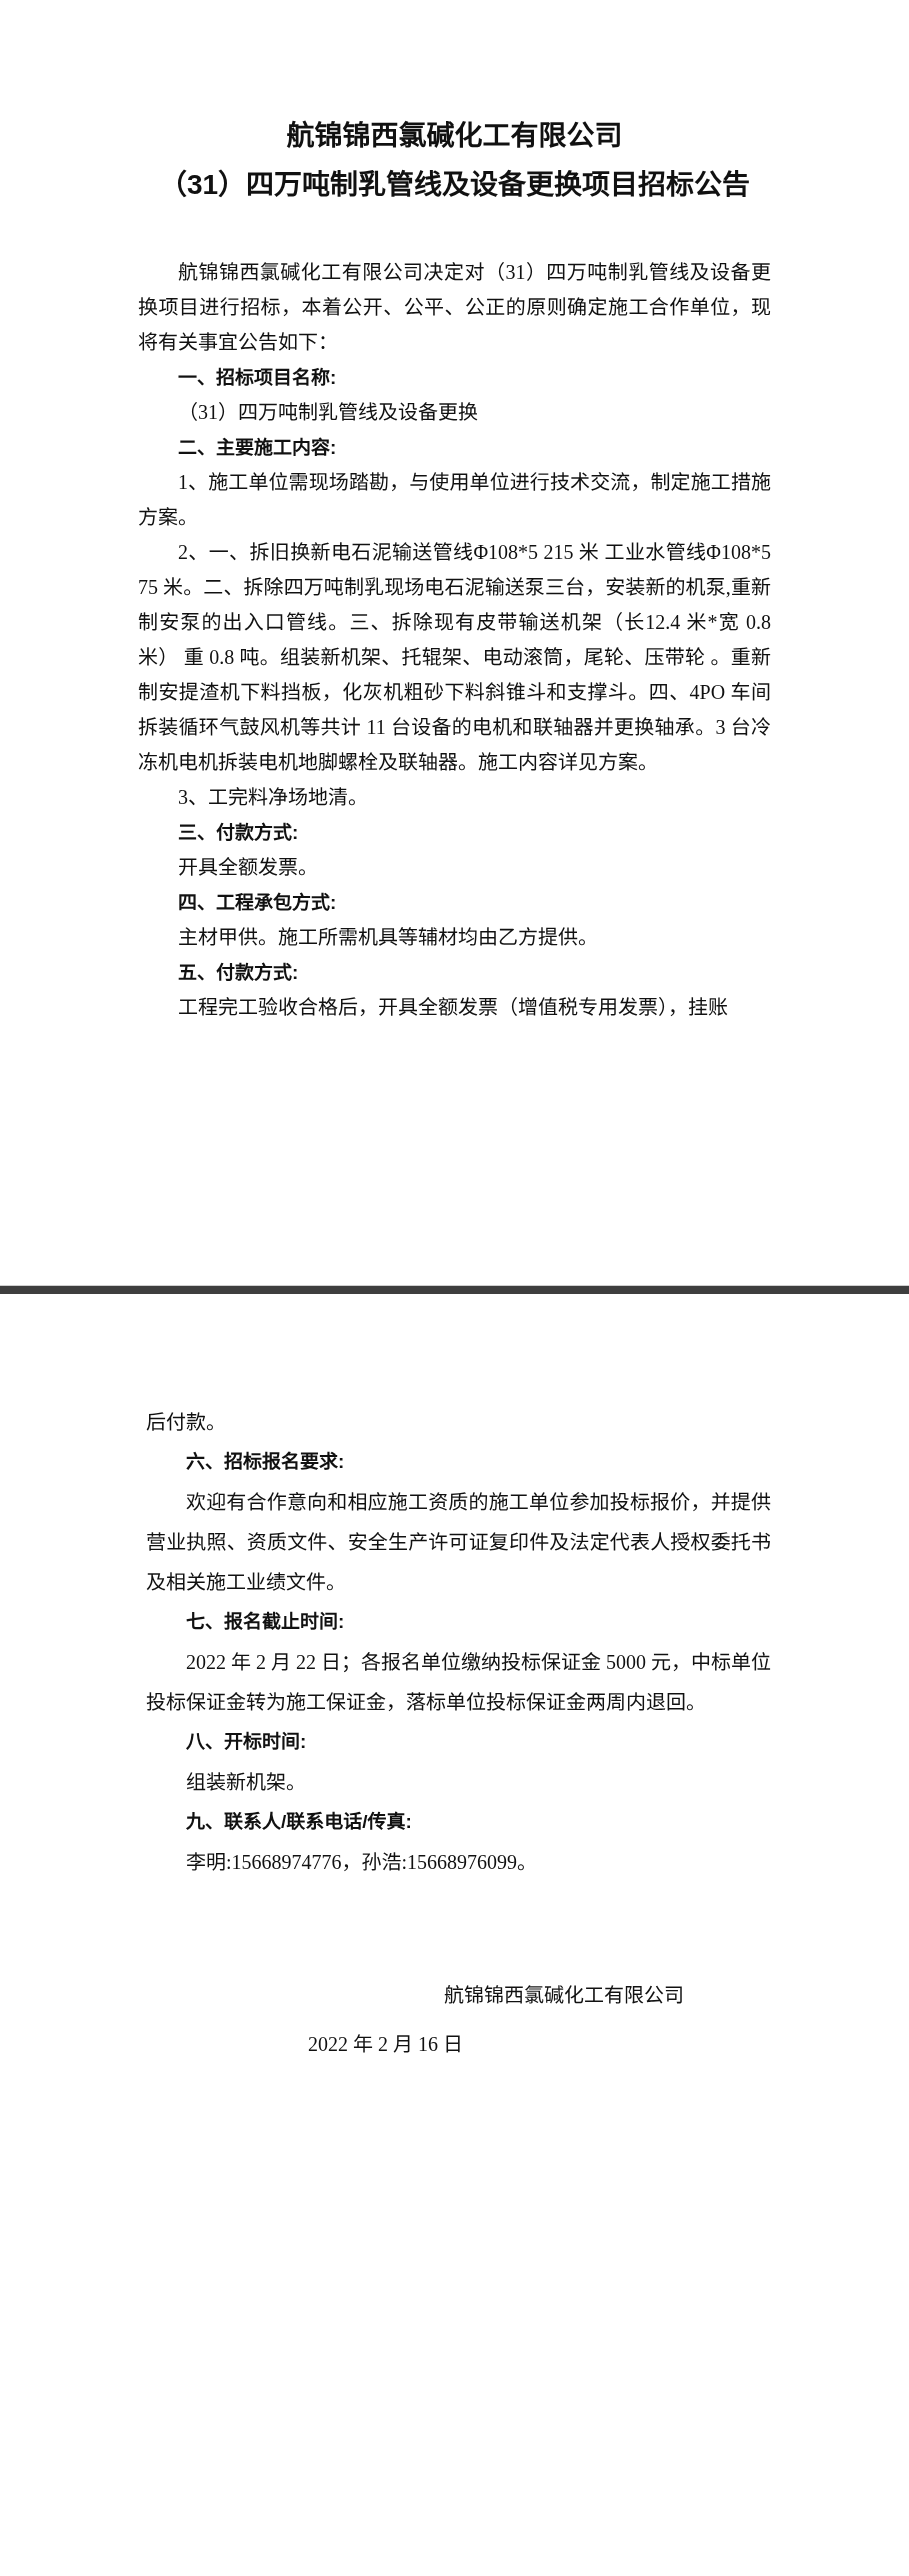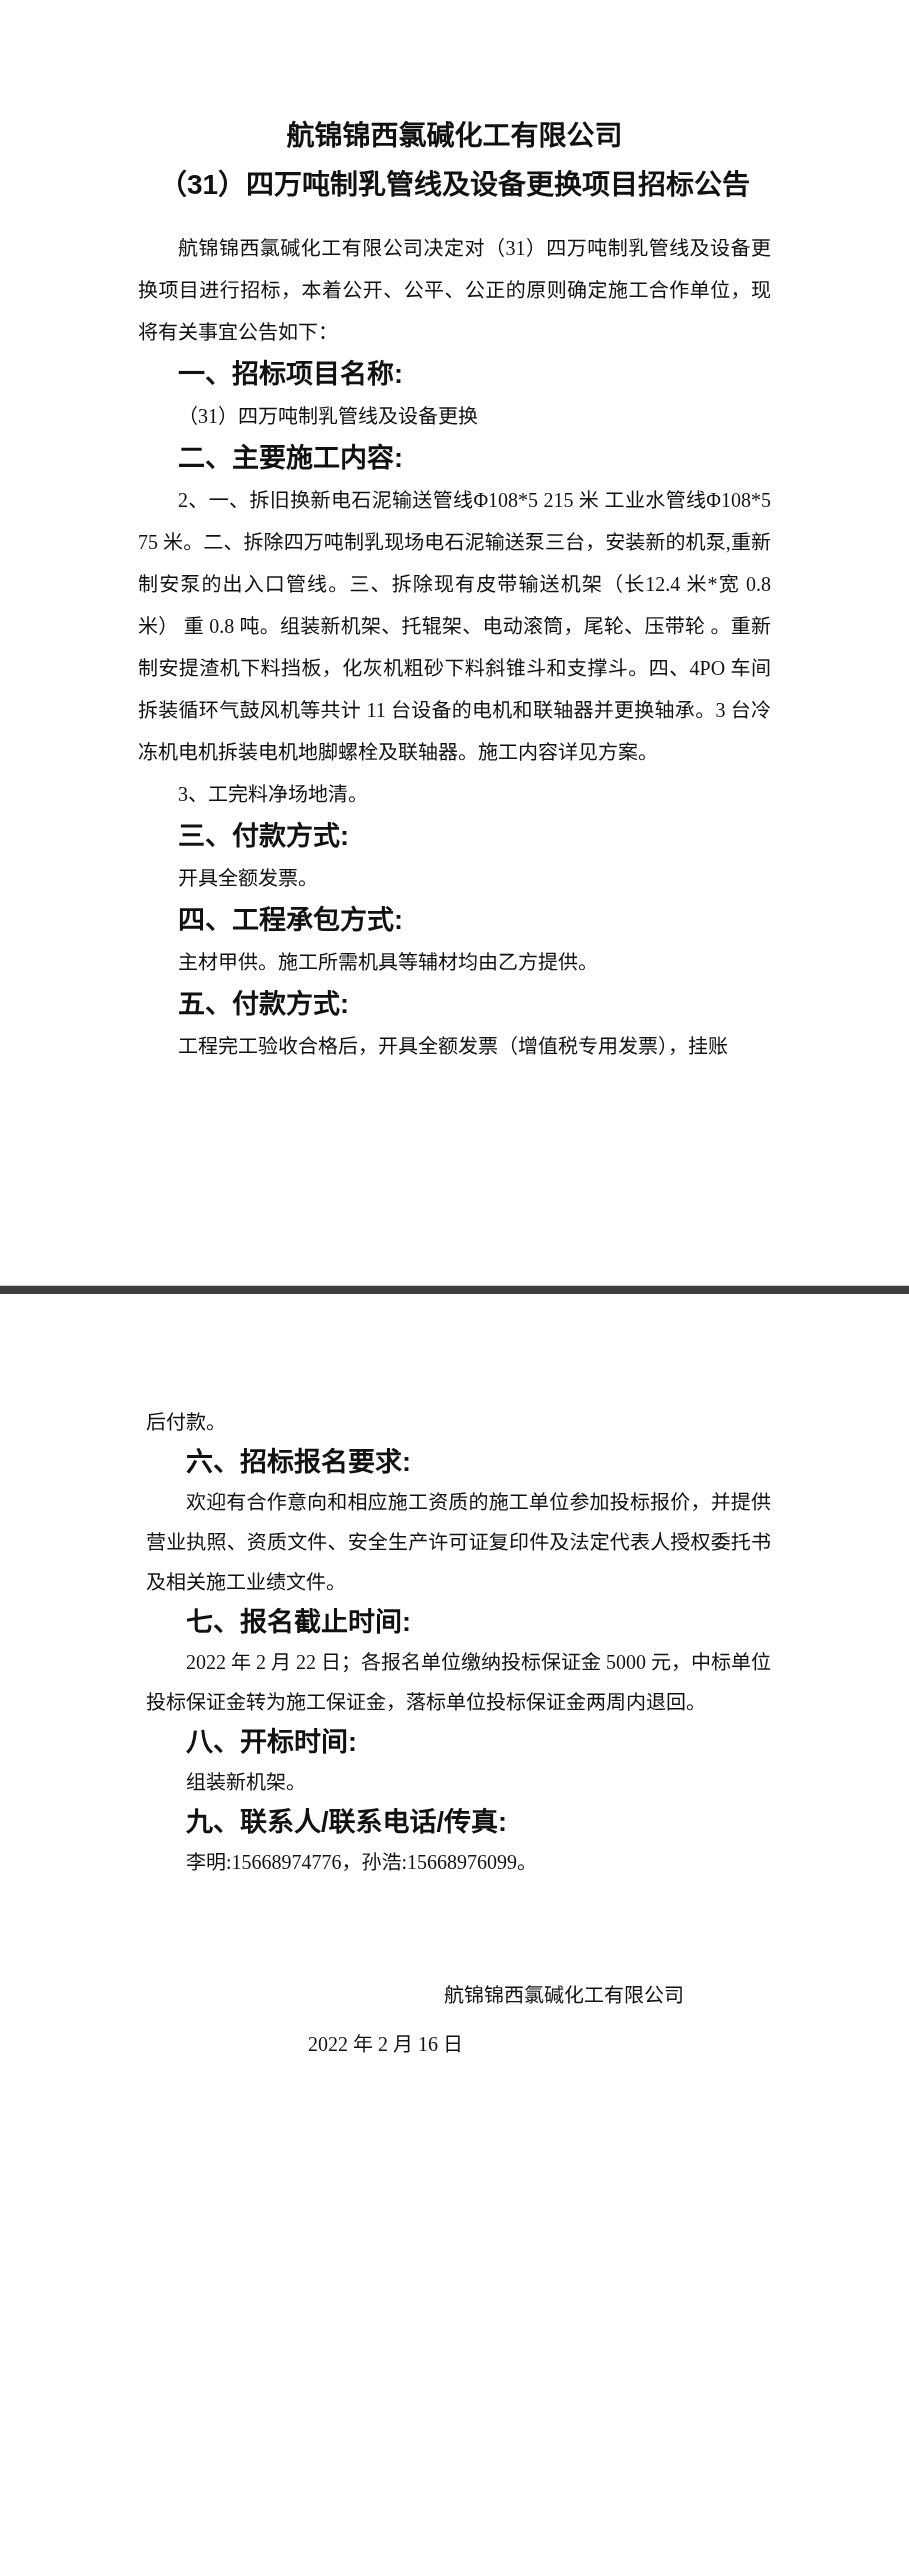--- a/index.html
+++ b/index.html
@@ -39,40 +39,40 @@
     font-size: 28px;
     line-height: 49px;
     text-align: center;
     color: #111111;
   }
   .body-block {
     text-align: justify;
     font-size: 20px;
   }
   .pg1-body {
-    margin-top: 18px;
-    line-height: 42px;
+    margin-top: 46px;
+    line-height: 35px;
   }
   .pg2-body {
     margin-top: 0;
     line-height: 40px;
     margin-left: 8px;
   }
   .body-block p {
     margin: 0;
     padding: 0;
   }
   p.para {
     font-family: "Liberation Serif", "DejaVu Serif", serif;
     font-size: 20px;
   }
   p.heading {
     font-family: "Liberation Sans", "DejaVu Sans", sans-serif;
     font-weight: 700;
-    font-size: 27px;
+    font-size: 19px;
   }
   .indent { text-indent: 40px; }
   .no-indent { text-indent: 0; }
   .page-divider {
     width: 909px;
     height: 9px;
     background: #3e3e3e;
     border-top: 0.7px solid #cfcfcf;
     box-sizing: border-box;
   }
@@ -99,20 +99,21 @@
 <div class="doc">
 
   <div class="page page-1">
     <h1 class="title">航锦锦西氯碱化工有限公司</h1>
     <h1 class="title">（31）四万吨制乳管线及设备更换项目招标公告</h1>
     <div class="body-block pg1-body" id="page1-body">
         <p class="para indent">航锦锦西氯碱化工有限公司决定对（31）四万吨制乳管线及设备更换项目进行招标，本着公开、公平、公正的原则确定施工合作单位，现将有关事宜公告如下：</p>
         <p class="heading indent">一、招标项目名称:</p>
         <p class="para indent">（31）四万吨制乳管线及设备更换</p>
         <p class="heading indent">二、主要施工内容:</p>
+        <p class="para indent">1、施工单位需现场踏勘，与使用单位进行技术交流，制定施工措施方案。</p>
         <p class="para indent">2、一、拆旧换新电石泥输送管线Φ108*5  215 米  工业水管线Φ108*5  75 米。二、拆除四万吨制乳现场电石泥输送泵三台，安装新的机泵,重新制安泵的出入口管线。三、拆除现有皮带输送机架（长12.4 米*宽 0.8 米） 重 0.8 吨。组装新机架、托辊架、电动滚筒，尾轮、压带轮 。重新制安提渣机下料挡板，化灰机粗砂下料斜锥斗和支撑斗。四、4PO 车间拆装循环气鼓风机等共计 11 台设备的电机和联轴器并更换轴承。3 台冷冻机电机拆装电机地脚螺栓及联轴器。施工内容详见方案。</p>
         <p class="para indent">3、工完料净场地清。</p>
         <p class="heading indent">三、付款方式:</p>
         <p class="para indent">开具全额发票。</p>
         <p class="heading indent">四、工程承包方式:</p>
         <p class="para indent">主材甲供。施工所需机具等辅材均由乙方提供。</p>
         <p class="heading indent">五、付款方式:</p>
         <p class="para indent">工程完工验收合格后，开具全额发票（增值税专用发票），挂账</p>
       </div>
   </div>

